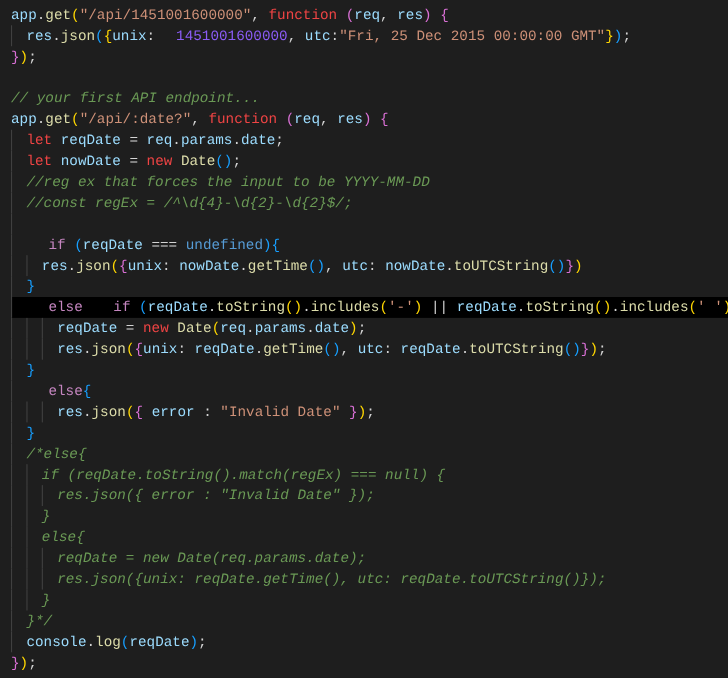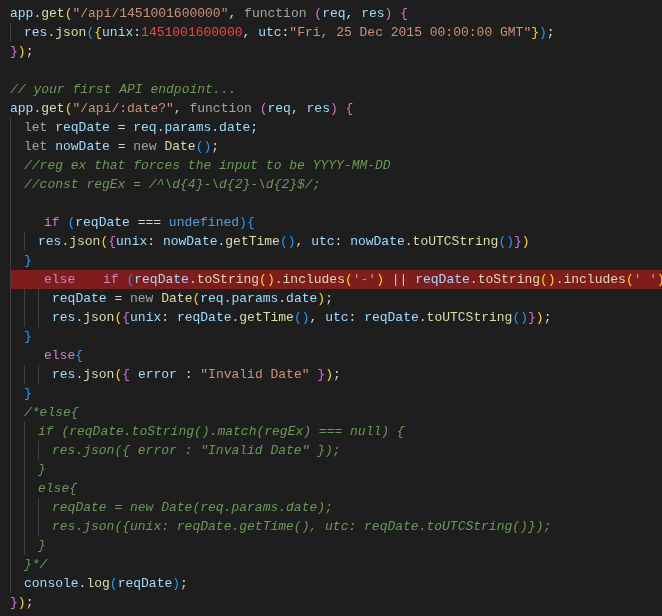--- a/index.html
+++ b/index.html
@@ -15,35 +15,35 @@
     padding: 0;
   }
   .editor {
     padding: 4px 0 4px 10px;
     white-space: pre;
   }
   .line {
     display: block;
     position: relative;
   }
-  .line.hl { background: #7f1d1d; }
+  .line.hl { background: #000000; }
   .indent-guide {
     border-left: 1px solid #404040;
     display: inline-block;
     width: 14px;
     height: 19px;
     vertical-align: top;
   }
   
   .t-obj { color: #9cdcfe; }      
   .t-fn  { color: #dcdcaa; }      
-  .t-kw  { color: #a3a3a3; }      
+  .t-kw  { color: #ef4444; }      
   .t-ctl { color: #c586c0; margin-left: 20px; }      
   .t-str { color: #ce9178; }      
-  .t-num { color: #ef4444; }      
+  .t-num { color: #8b5cf6; margin-left: 19px; }      
   .t-com { color: #6a9955; font-style: italic; }      
   .t-pun { color: #d4d4d4; }      
   .t-brc { color: #ffd700; }      
   .t-brc2{ color: #da70d6; }      
   .t-brc3{ color: #179fff; }      
   .t-const { color: #569cd6; }    
 </style>
 </head>
 <body>
 

